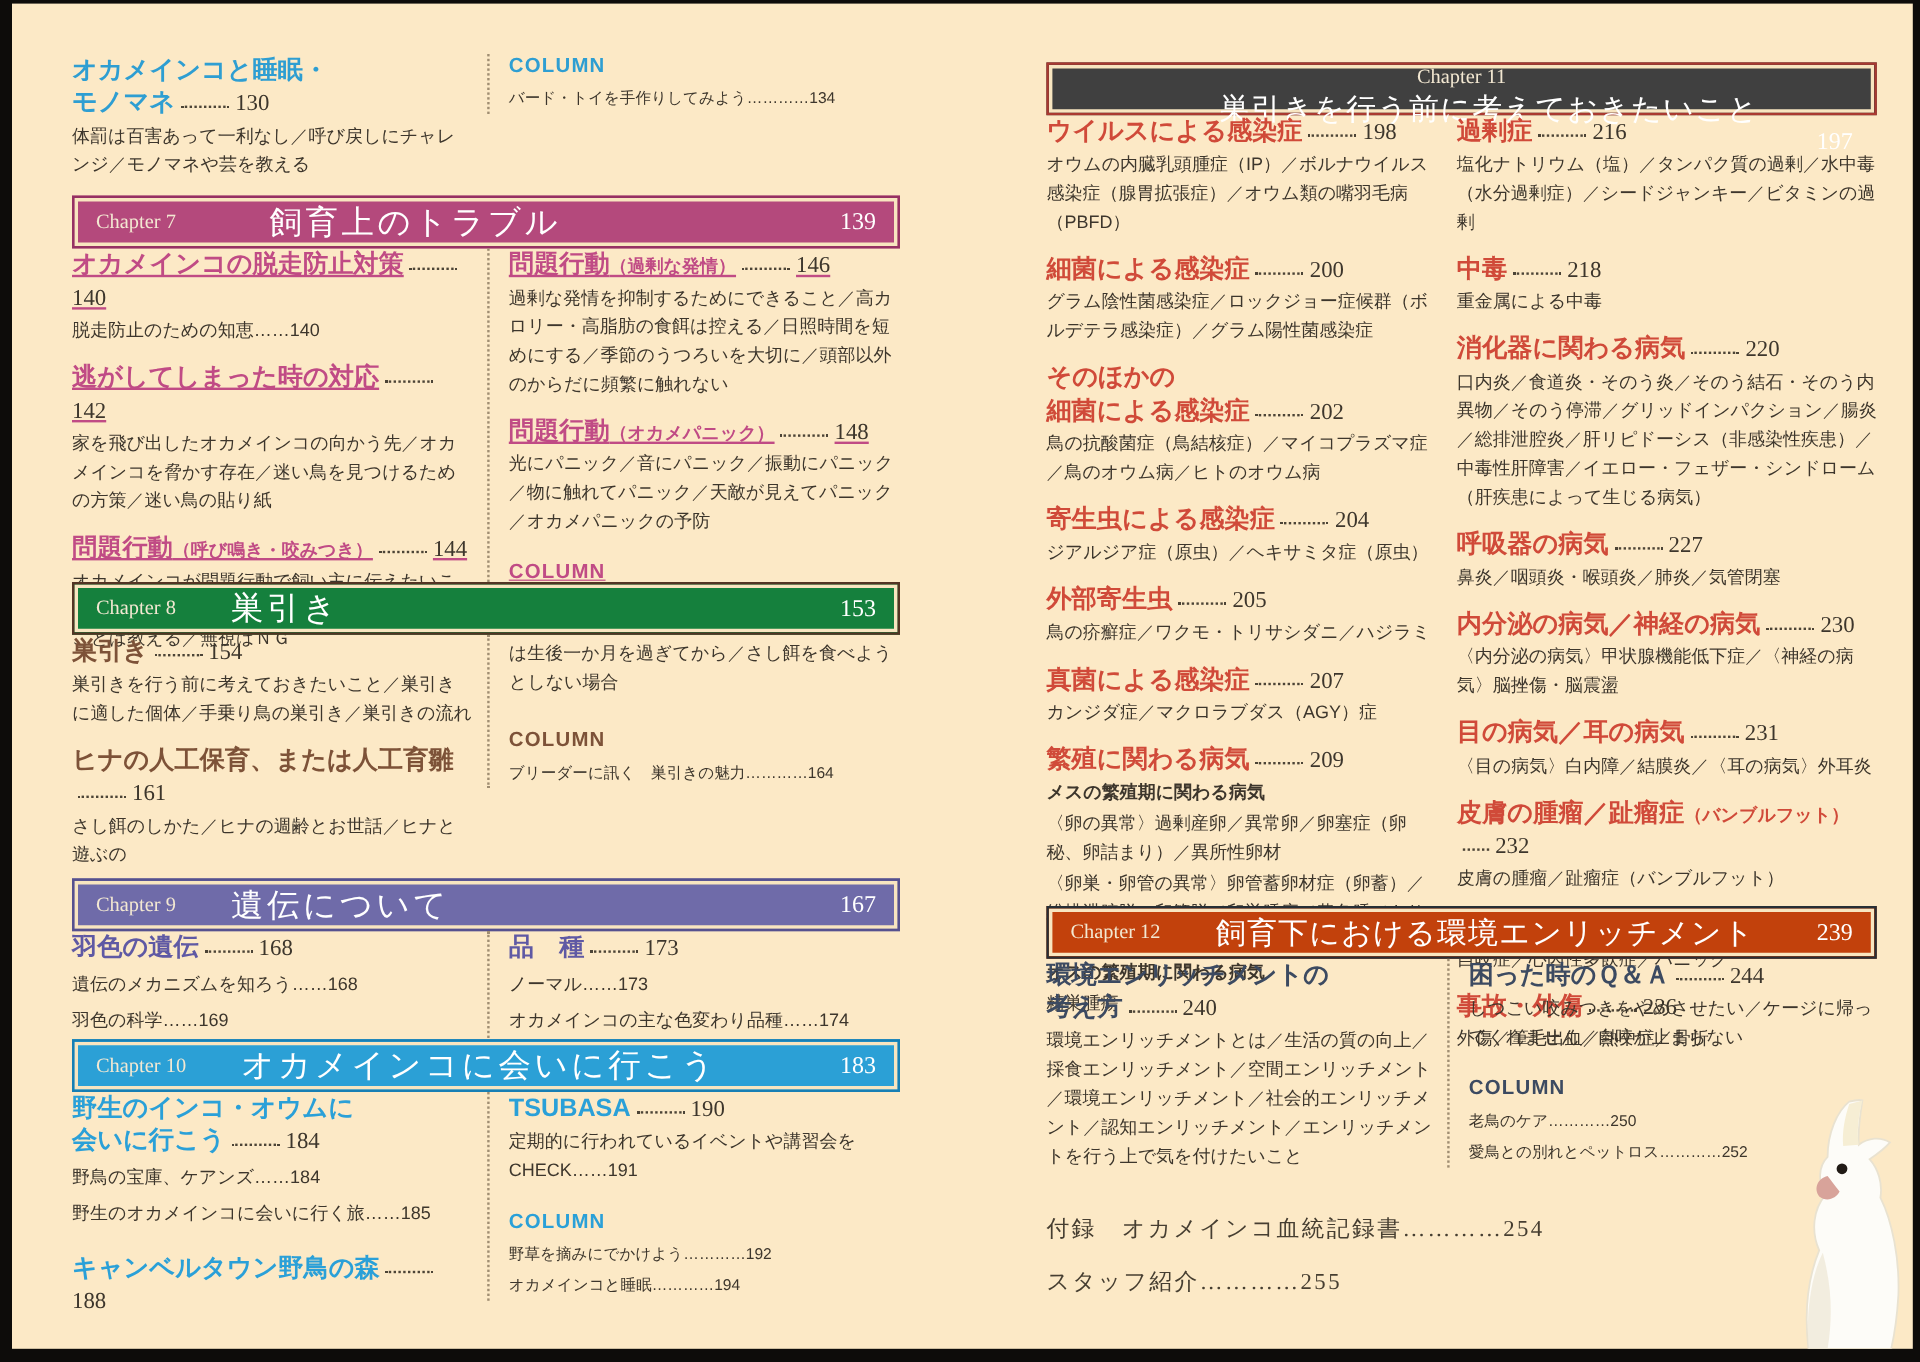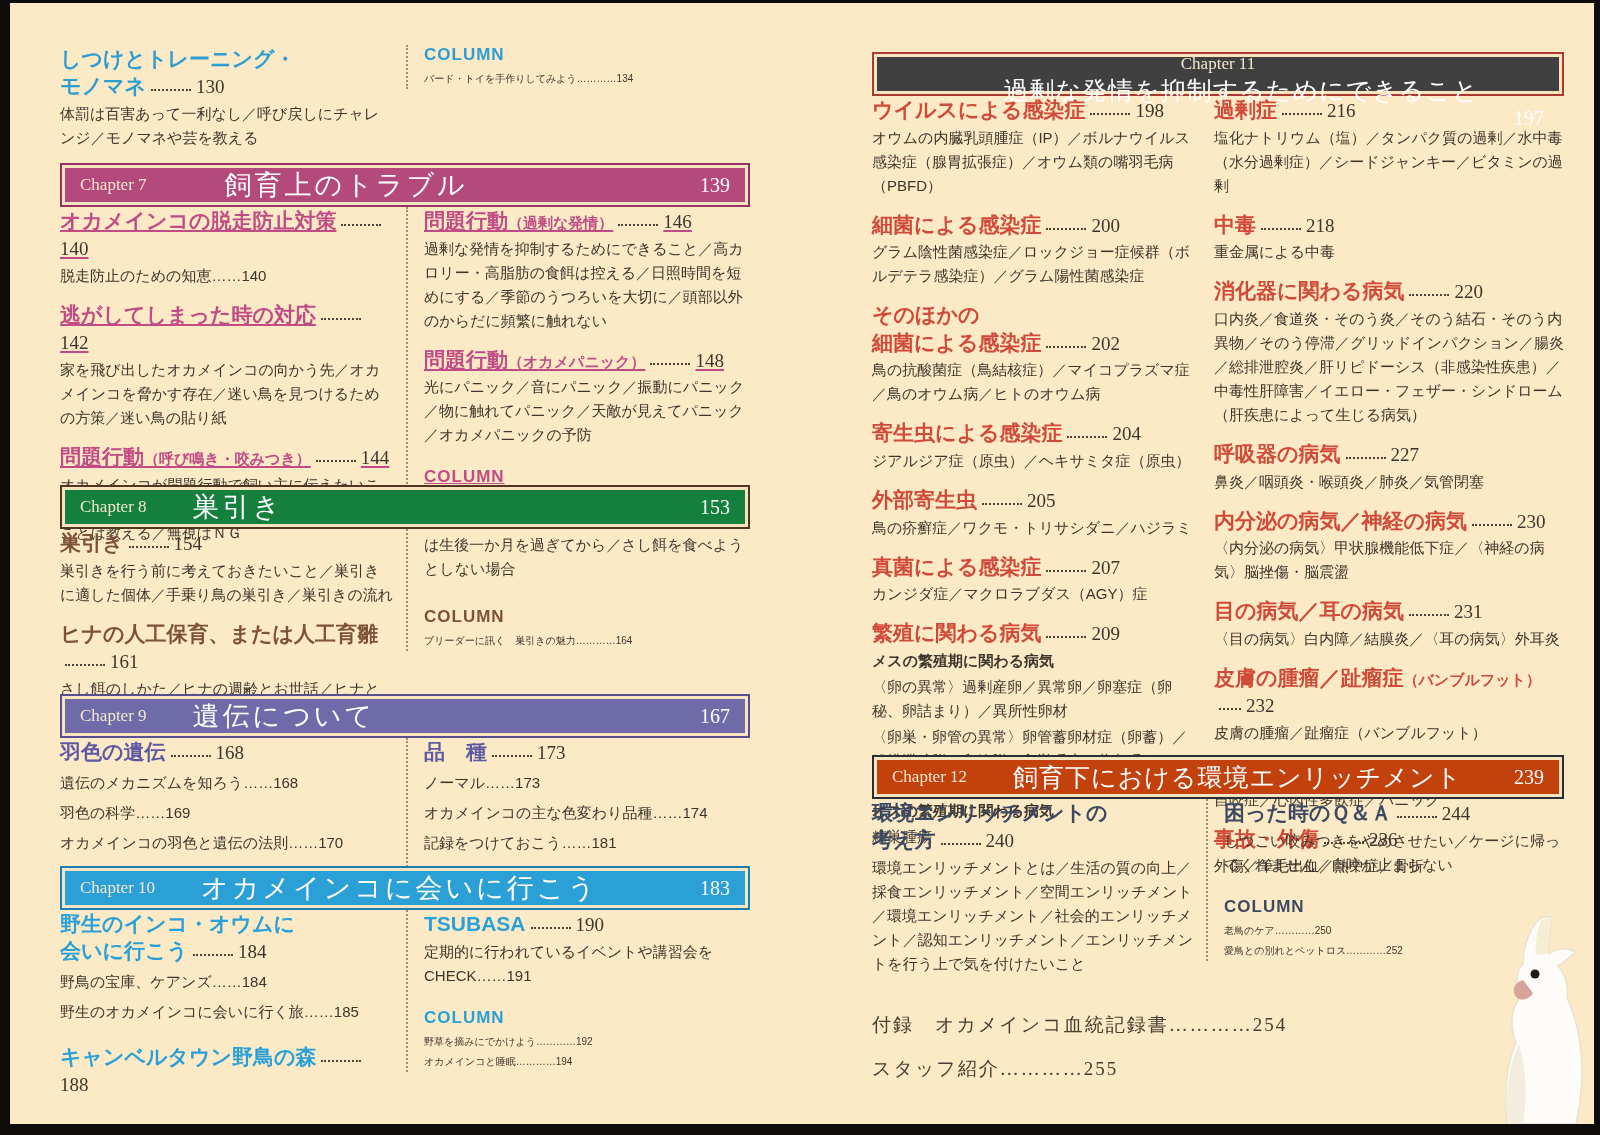--- a/index.html
+++ b/index.html
@@ -33,21 +33,21 @@
   .e-head .paren{font-size:15px;}
   .leader{display:inline-block;width:40px;border-bottom:2px dotted #4c4436;
           margin:0 5px;vertical-align:2px;}
   .pg{font-family:"Liberation Serif",serif;font-weight:normal;font-size:19px;color:#3d362c;}
   .e-sub{font-size:15px;color:#3d362c;line-height:1.6;margin-top:2px;white-space:pre-line;}
   .e-sub.list{line-height:2.0;}
   .e-sub.bold{font-weight:bold;}
   
   .colblock{margin-top:20px;}
   .col-label{font-size:17px;font-weight:bold;letter-spacing:1px;}
-  .col-lines{font-size:10px;color:#3d362c;line-height:2.0;margin-top:4px;white-space:pre-line;}
+  .col-lines{font-size:13px;color:#3d362c;line-height:2.0;margin-top:4px;white-space:pre-line;}
   
   .cBlue{color:#2e9ed2;}
   .c7{color:#c04b85;text-decoration:underline;}
   .c8{color:#7d5238;}
   .c9{color:#5f59a4;}
   .c10{color:#2aa0d8;}
   .c11{color:#d04a39;}
   .c12{color:#3c4a61;}
   
   .appx{font-family:"Liberation Serif",serif;font-size:19px;color:#463e31;
@@ -56,21 +56,21 @@
 </style>
 </head>
 <body>
 
 <div class="paper">
 
   <div class="sec" style="left:50px;top:42px;width:690px;">
     <div class="cols" style="margin-top:0;">
       <div class="c-a">
         <div class="entry">
-          <div class="e-head cBlue"><span class="h">しつけとトレーニング・
+          <div class="e-head cBlue"><span class="h">オカメインコと睡眠・
 モノマネ</span><span class="leader"></span><span class="pg">130</span></div>
           <div class="e-sub">体罰は百害あって一利なし／呼び戻しにチャレンジ／モノマネや芸を教える</div>
         </div>
       </div>
       <div class="c-b">
         <div class="colblock" style="margin-top:0;">
           <div class="col-label cBlue">COLUMN</div>
           <div class="col-lines">バード・トイを手作りしてみよう…………134</div>
         </div>
       </div>
@@ -135,21 +135,21 @@
       <div class="c-b">
         <div class="e-sub" style="margin-top:4px;">は生後一か月を過ぎてから／さし餌を食べようとしない場合</div>
         <div class="colblock" style="margin-top:26px;">
           <div class="col-label c8">COLUMN</div>
           <div class="col-lines">ブリーダーに訊く　巣引きの魅力…………164</div>
         </div>
       </div>
     </div>
   </div>
 
-  <div class="sec" style="left:50px;top:691px;width:690px;">
+  <div class="sec" style="left:50px;top:729px;width:690px;">
     <div class="chbar b9">
       <span class="chl">Chapter 9</span>
       <span class="cht">遺伝について</span>
       <span class="chp">167</span>
     </div>
     <div class="cols">
       <div class="c-a">
         <div class="entry">
           <div class="e-head c9"><span class="h">羽色の遺伝</span><span class="leader"></span><span class="pg">168</span></div>
           <div class="e-sub list">遺伝のメカニズムを知ろう……168
@@ -196,21 +196,21 @@
           <div class="col-lines">野草を摘みにでかけよう…………192
 オカメインコと睡眠…………194</div>
         </div>
       </div>
     </div>
   </div>
 
   <div class="sec" style="left:862px;top:49px;width:692px;">
     <div class="chbar b11">
       <span class="chl">Chapter 11</span>
-      <span class="cht" style="font-size:25px;letter-spacing:1px;">過剰な発情を抑制するためにできること</span>
+      <span class="cht" style="font-size:25px;letter-spacing:1px;">巣引きを行う前に考えておきたいこと</span>
       <span class="chp">197</span>
     </div>
     <div class="cols">
       <div class="c-a" style="width:322px;">
         <div class="entry">
           <div class="e-head c11"><span class="h">ウイルスによる感染症</span><span class="leader"></span><span class="pg">198</span></div>
           <div class="e-sub">オウムの内臓乳頭腫症（IP）／ボルナウイルス感染症（腺胃拡張症）／オウム類の嘴羽毛病（PBFD）</div>
         </div>
         <div class="entry">
           <div class="e-head c11"><span class="h">細菌による感染症</span><span class="leader"></span><span class="pg">200</span></div>

